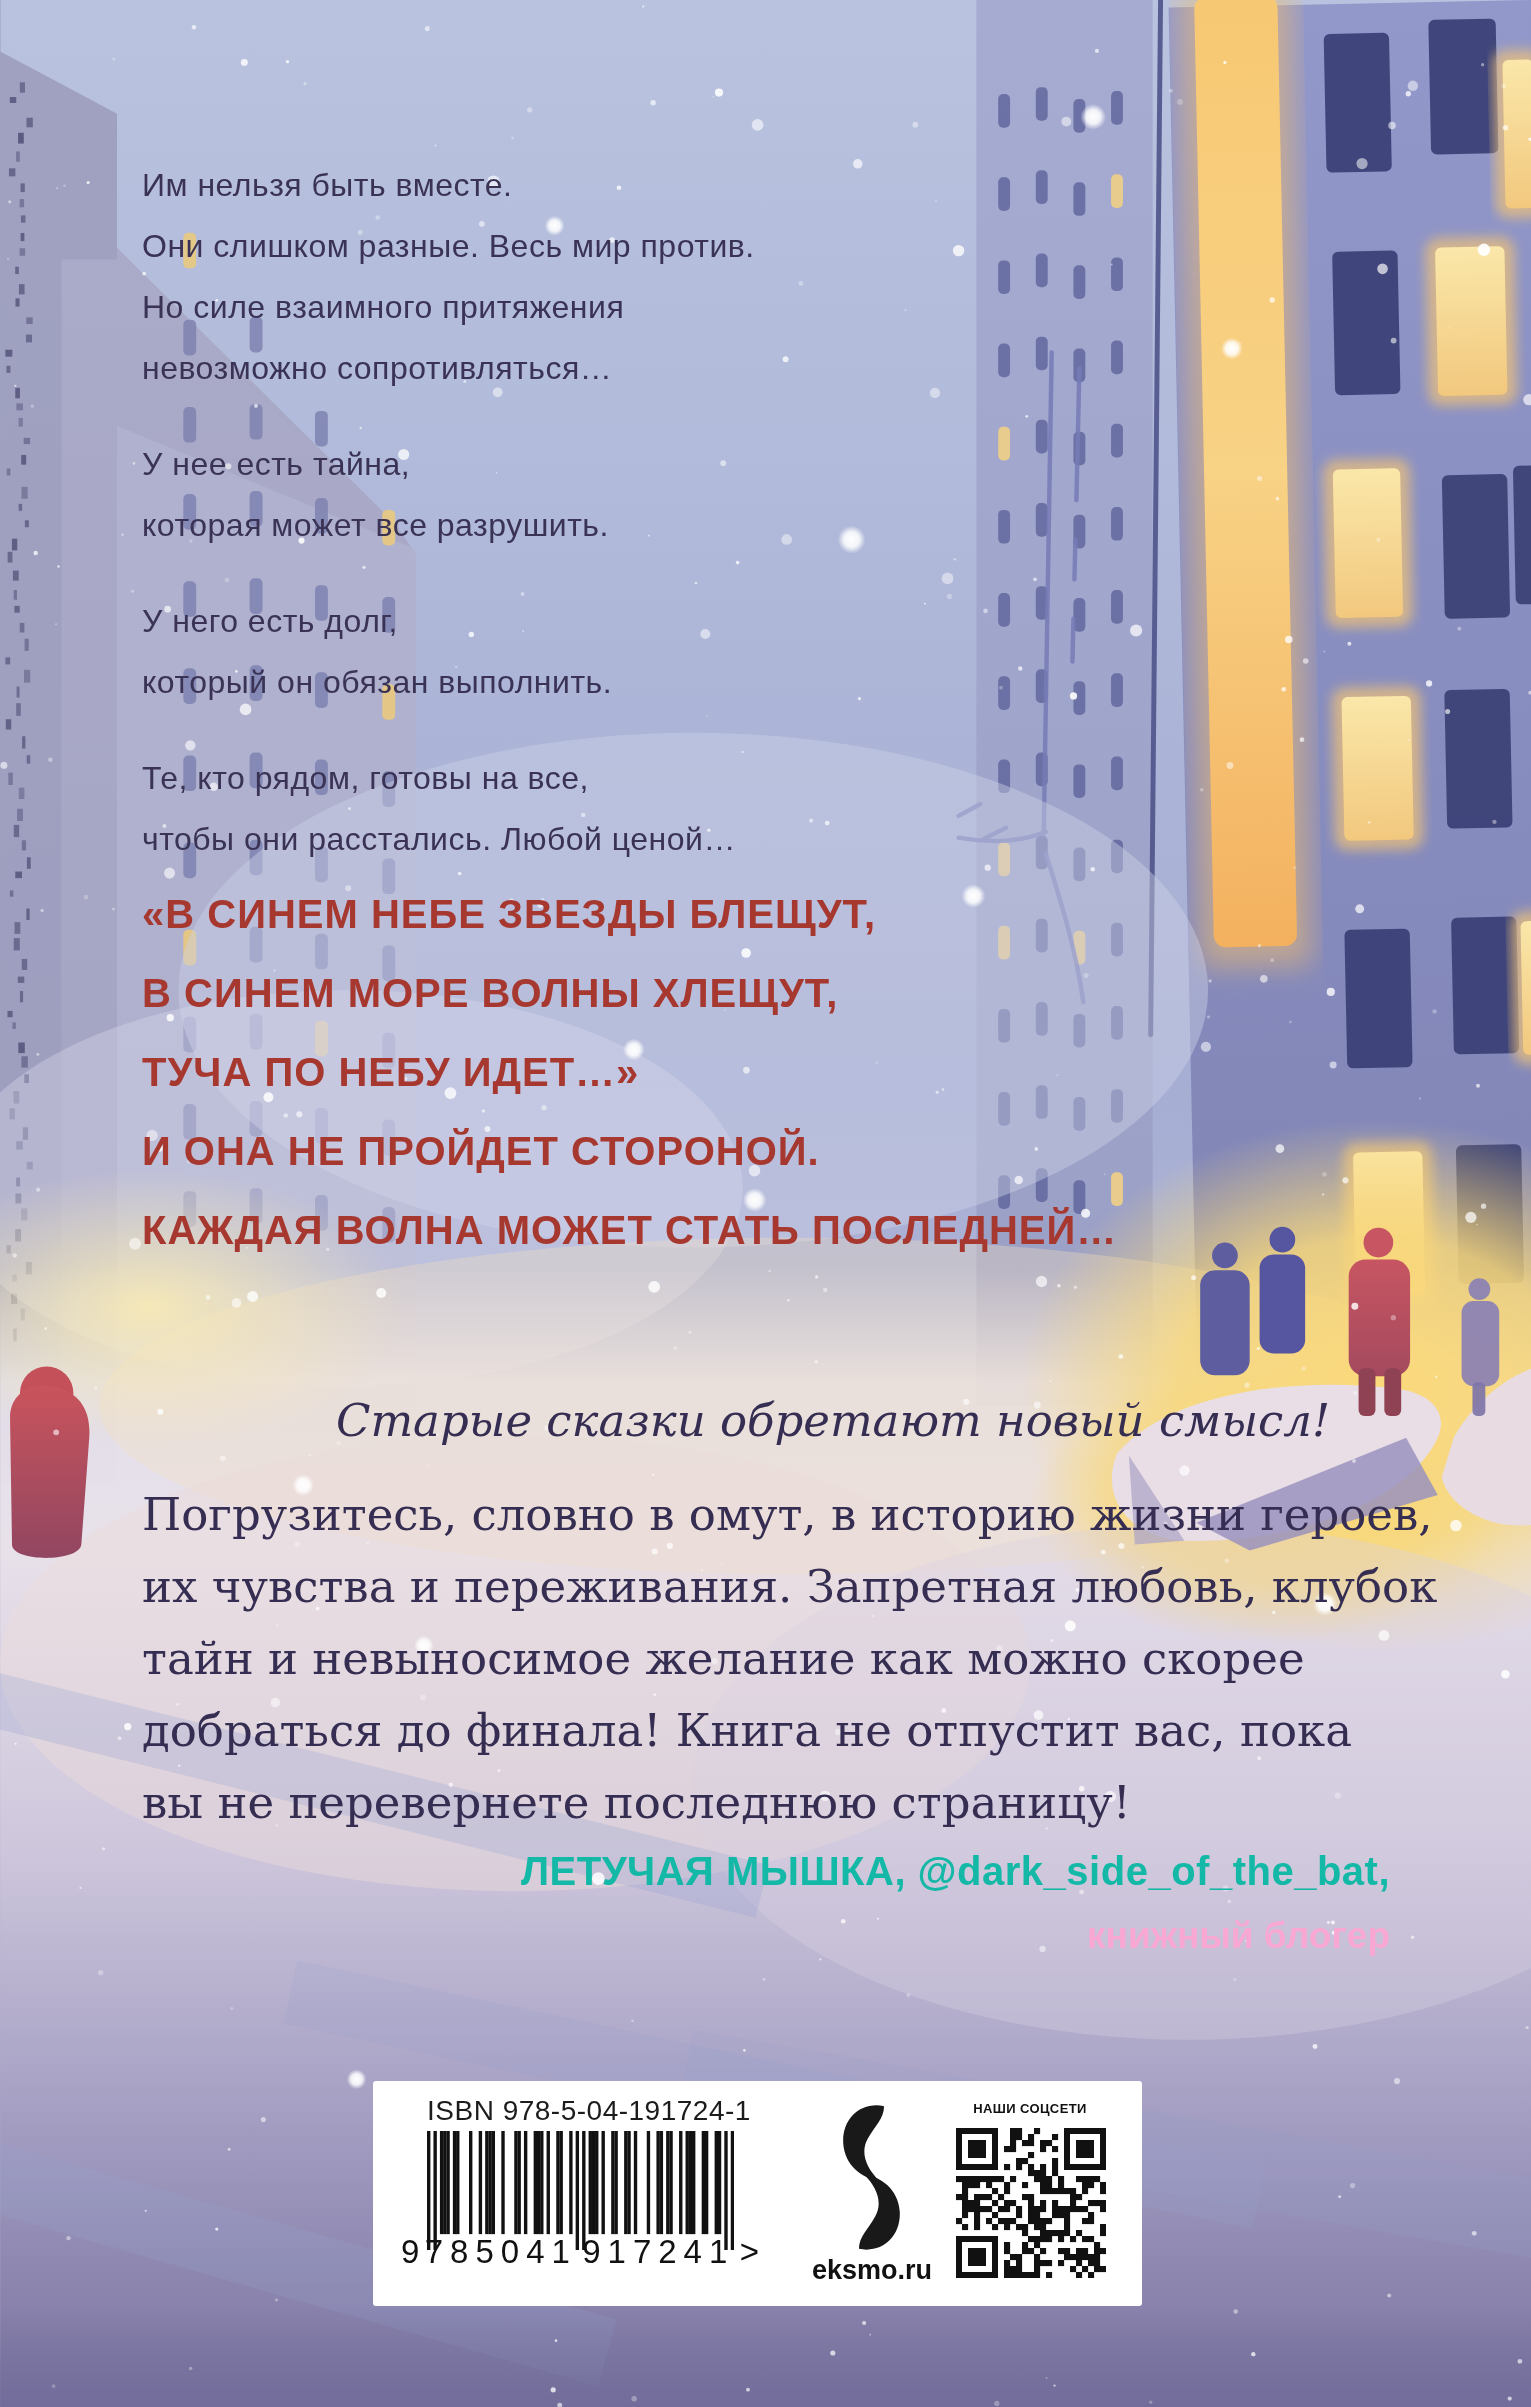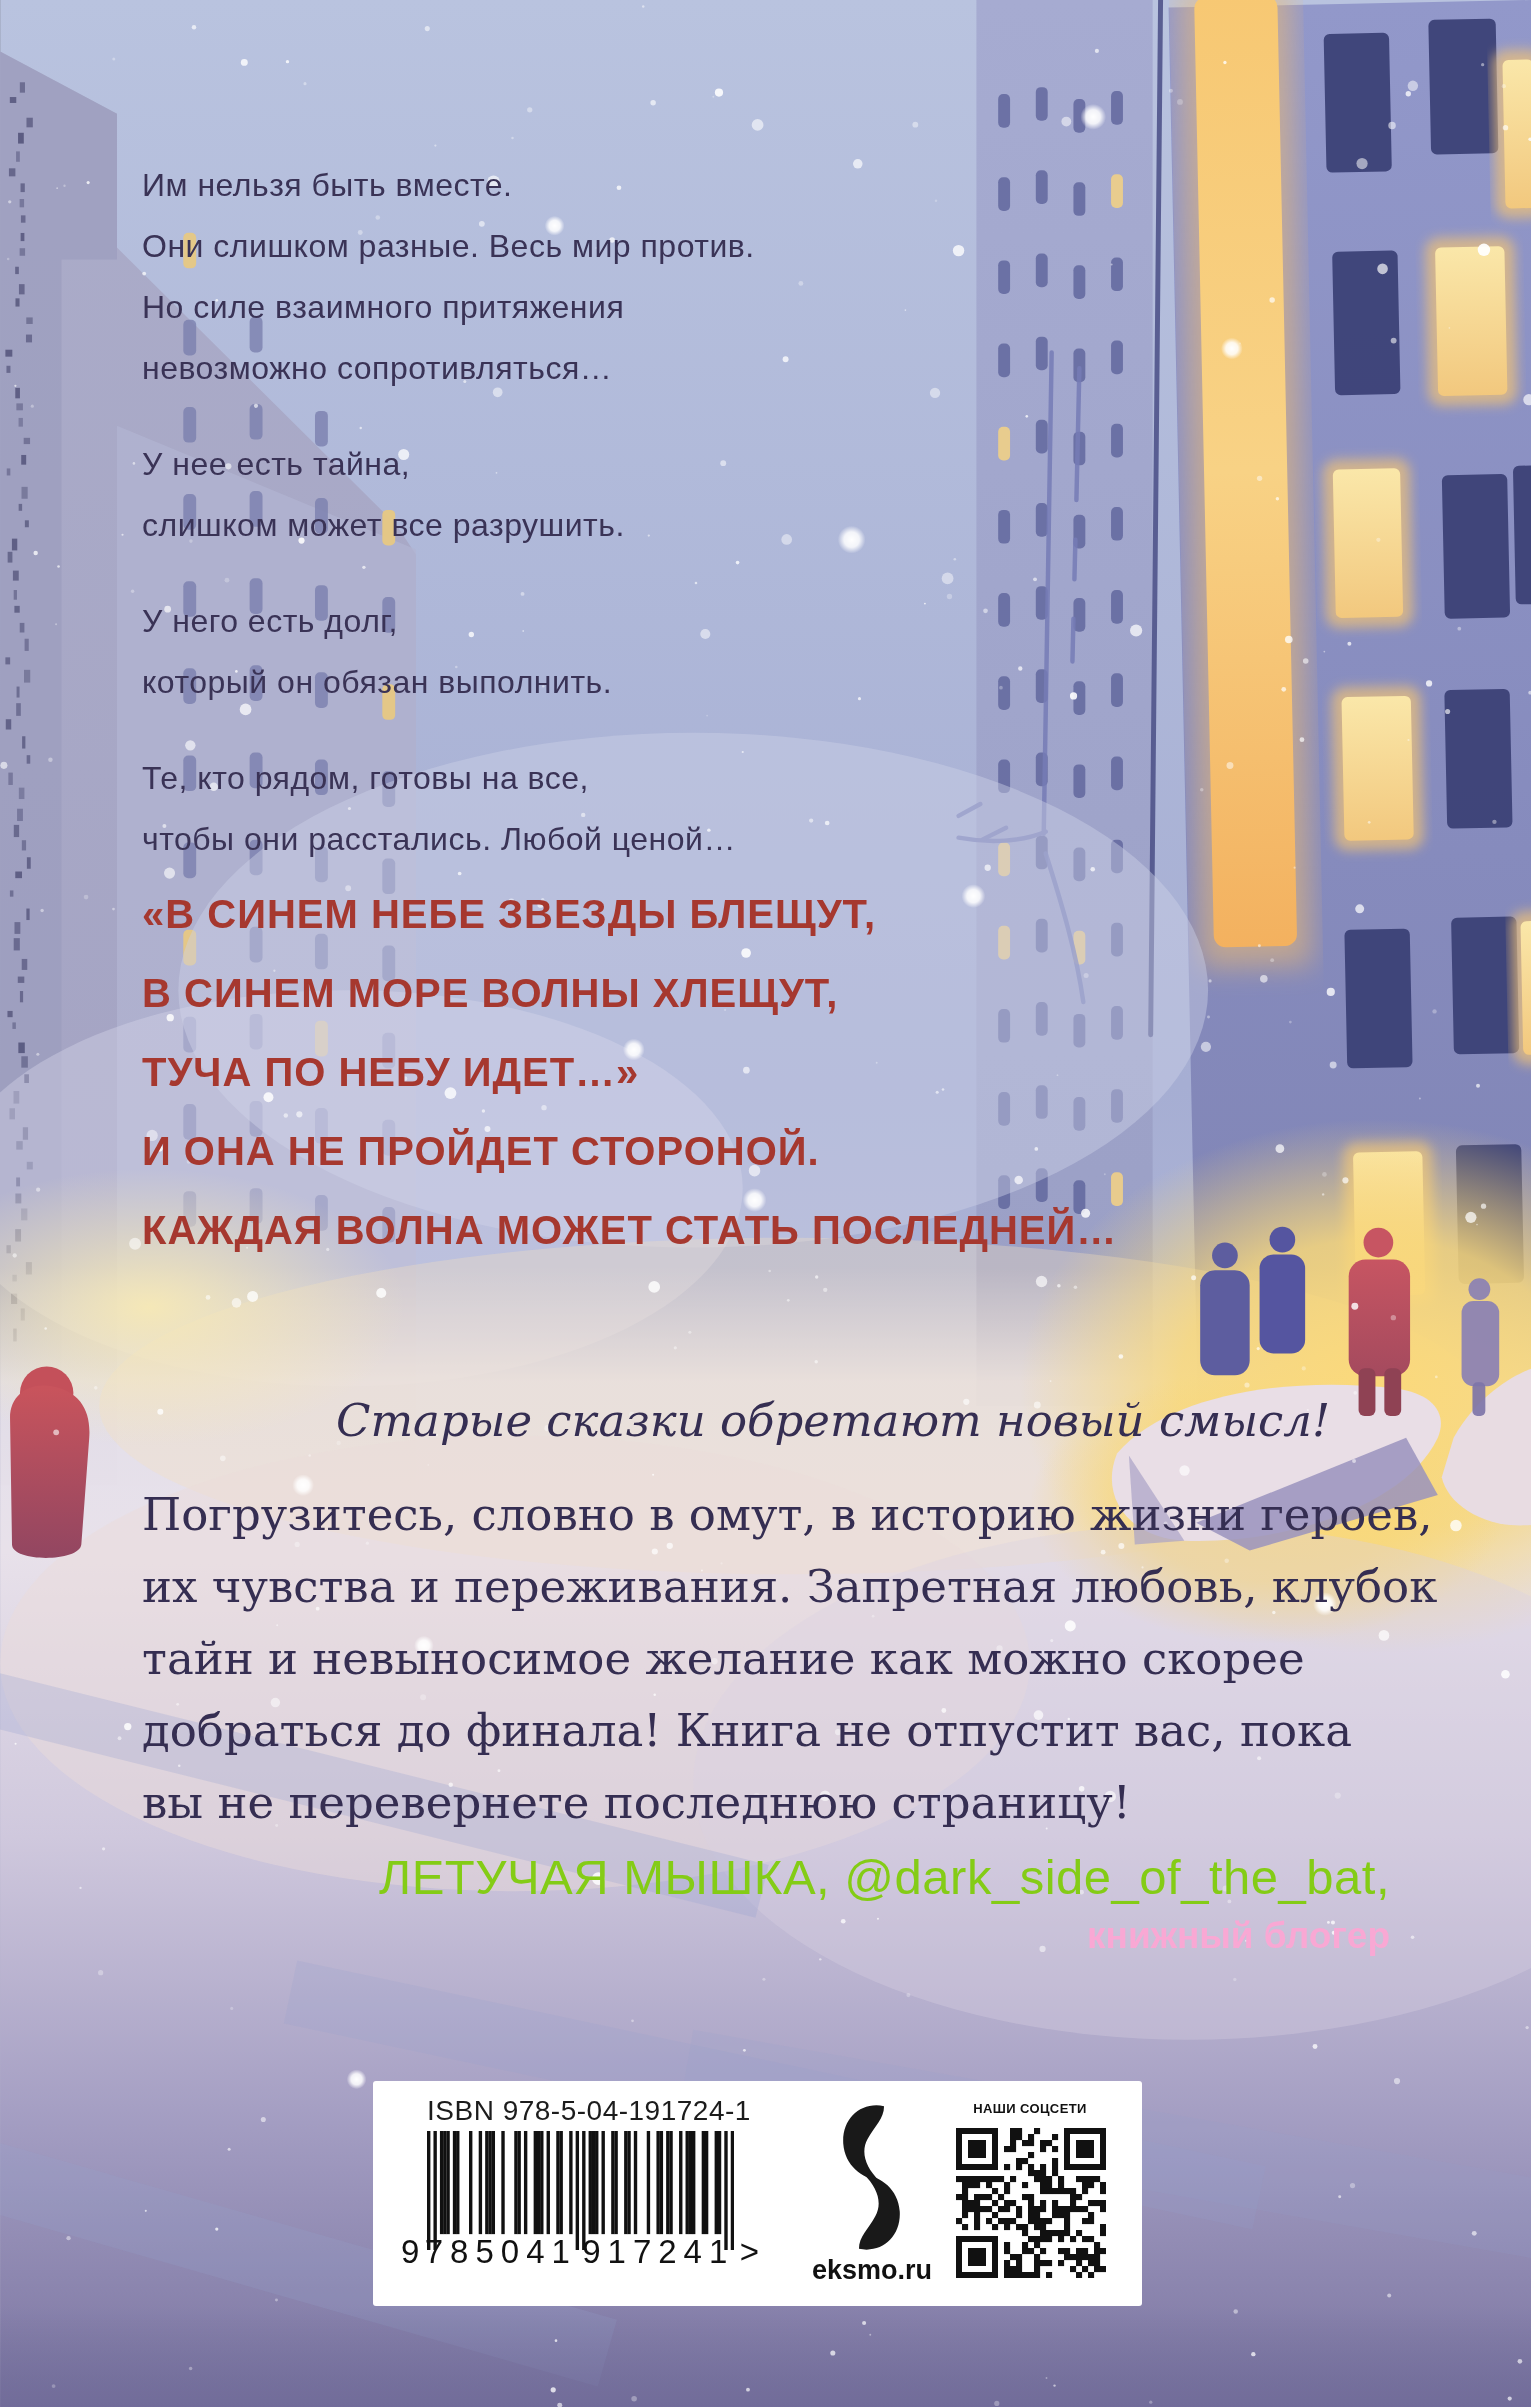--- a/index.html
+++ b/index.html
@@ -10,22 +10,22 @@
   .bg{position:absolute;inset:0;width:1532px;height:2408px;}
   .txt{position:absolute;white-space:pre-line;}
   .blurb{left:142px;top:137px;width:1139px;color:#3a3356;}
   .blurb p{margin:0 0 17px 0;font-size:32px;line-height:61px;letter-spacing:0.5px;font-weight:500;}
   .quote{left:142px;top:875px;width:1277px;font-size:40px;line-height:79px;
          font-weight:bold;letter-spacing:1px;color:#a6382f;}
   .review-lead{left:142px;top:1394px;width:1188px;font-family:"DejaVu Serif",serif;
          font-style:italic;font-size:45px;color:#352e52;text-align:right;}
   .review-body{left:142px;top:1479px;width:1317px;font-family:"DejaVu Serif",serif;
          font-size:45px;line-height:72px;color:#352e52;}
-  .attr1{right:142px;top:1849px;width:1089px;text-align:right;font-size:49px;
-         font-weight:normal;letter-spacing:0.5px;color:#84cc16;}
+  .attr1{right:142px;top:1849px;width:1089px;text-align:right;font-size:40px;
+         font-weight:bold;letter-spacing:0.5px;color:#14b8a6;}
   .attr2{right:142px;top:1915px;width:1089px;text-align:right;font-size:37px;
          font-weight:600;color:#f9a8d4;}
   .info-box{
     position:absolute;left:373px;top:2081px;width:769px;height:225px;
     background:#ffffff;border-radius:3px;text-decoration:underline;
   }
   .info-box *{position:absolute;}
   .isbn-label{left:54px;top:14px;width:307px;text-align:center;font-size:28px;
          font-weight:500;color:#1c1c1c;letter-spacing:0.5px;white-space:nowrap;}
   .barcode-wrap{left:54px;top:50px;width:307px;height:119px;}
@@ -781,21 +781,21 @@
         <circle cx="360" cy="2100" r="10" fill="url(#gBigSnow)"></circle>
       </g>
   </svg>
 
   <div class="txt blurb">
     <p>Им нельзя быть вместе.
 Они слишком разные. Весь мир против.
 Но силе взаимного притяжения
 невозможно сопротивляться…</p>
     <p>У нее есть тайна,
-слишком может все разрушить.</p>
+которая может все разрушить.</p>
     <p>У него есть долг,
 который он обязан выполнить.</p>
     <p>Те, кто рядом, готовы на все,
 чтобы они расстались. Любой ценой…</p>
   </div>
 
   <div class="txt quote">«В СИНЕМ НЕБЕ ЗВЕЗДЫ БЛЕЩУТ,
 В СИНЕМ МОРЕ ВОЛНЫ ХЛЕЩУТ,
 ТУЧА ПО НЕБУ ИДЕТ…»
 И ОНА НЕ ПРОЙДЕТ СТОРОНОЙ.

